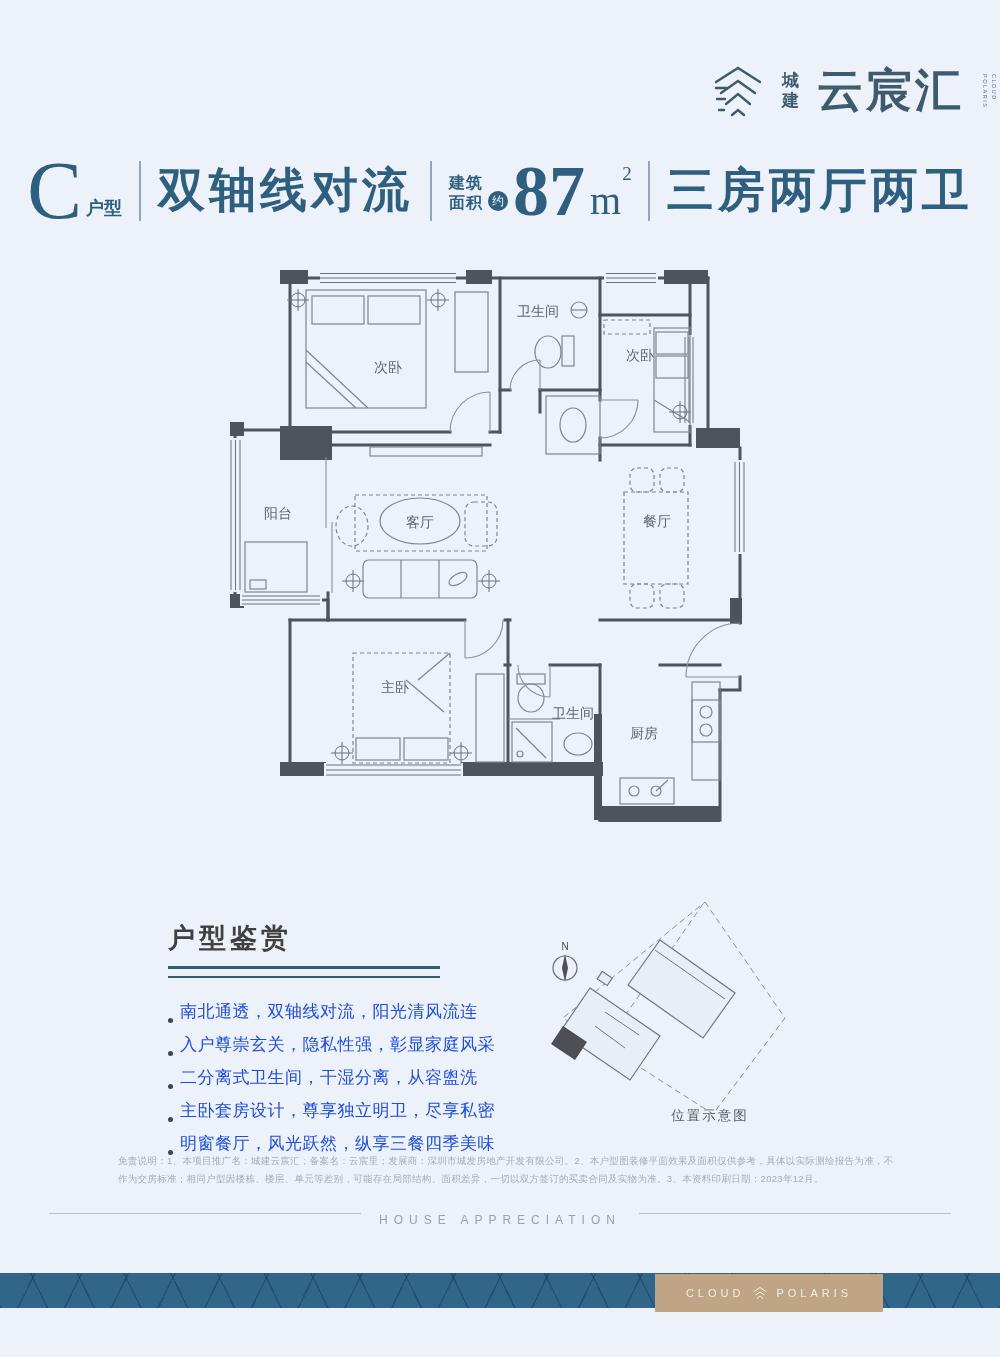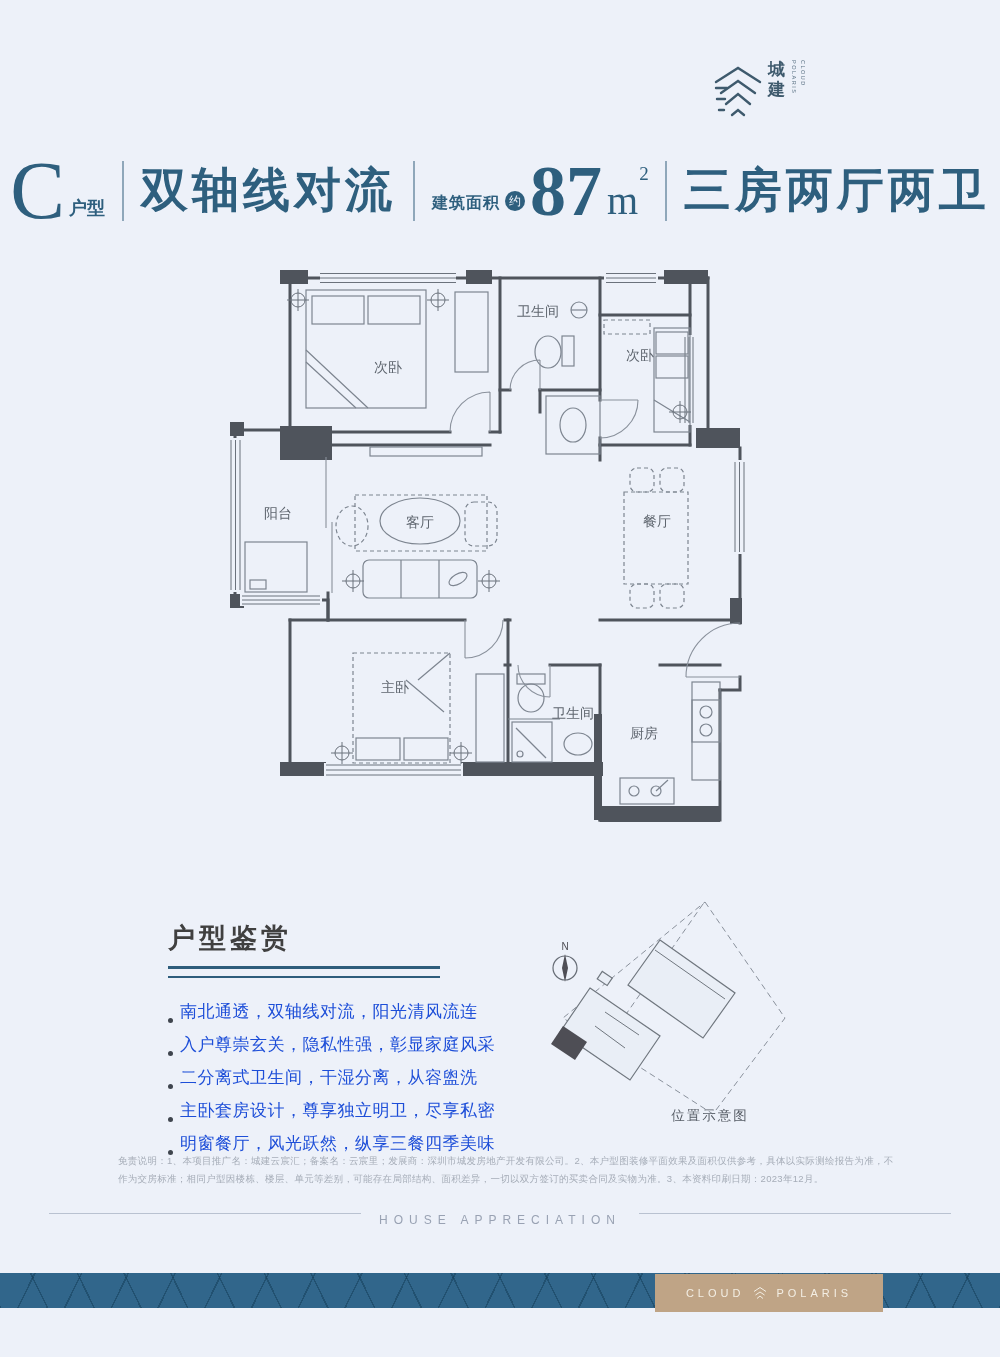--- a/index.html
+++ b/index.html
@@ -1,32 +1,32 @@
 <!DOCTYPE html>
 <html><head>
 <meta charset="utf-8">
 <style>
   html,body{margin:0;padding:0;background:#dfe5ee;}
   .page{position:relative;width:1000px;height:1357px;margin:0 auto;background:#edf1f9;
         font-family:"Liberation Sans",sans-serif;overflow:hidden;}
   
-  .logo{position:absolute;top:60px;left:710px;display:flex;gap:2px;color:#3e5a6d;}
+  .logo{position:absolute;top:60px;left:710px;display:flex;align-items:center;gap:16px;color:#3e5a6d;}
   .logo-cn-small{width:19px;font-size:17px;font-weight:700;line-height:1.15;word-break:break-all;letter-spacing:0;}
   .logo-cn-main{font-family:"Liberation Serif",serif;font-size:46px;font-weight:600;letter-spacing:3px;line-height:1;}
   .logo-en{display:flex;gap:3px;margin-left:2px;}
   .logo-en span{writing-mode:vertical-rl;font-size:5.5px;letter-spacing:1.5px;color:#5c7385;}
   
   .titlebar{position:absolute;top:158px;left:0;right:0;display:flex;justify-content:center;align-items:center;gap:17px;color:#2e5f7e;}
   .t-type{display:flex;align-items:flex-end;}
   .t-letter{font-family:"Liberation Serif",serif;font-size:82px;line-height:.8;font-weight:500;}
   .t-suffix{font-size:18px;font-weight:700;margin:0 0 4px 4px;text-align:center;}
   .t-div{width:2px;height:60px;background:#8fa7ba;}
   .t-name,.t-layout{font-family:"Liberation Serif",serif;font-size:47px;font-weight:700;letter-spacing:4px;}
   .t-area{display:flex;align-items:flex-end;gap:5px;}
-  .t-arealabel{display:flex;flex-direction:row;font-size:16px;font-weight:700;line-height:1.25;margin-bottom:6px;letter-spacing:1px;}
+  .t-arealabel{display:flex;flex-direction:column;font-size:16px;font-weight:700;line-height:1.25;margin-bottom:6px;letter-spacing:1px;}
   .t-approx{width:20px;height:20px;border-radius:50%;background:#2e5f7e;color:#eef2f9;font-size:12px;line-height:20px;text-align:center;margin-bottom:8px;}
   .t-value{font-family:"Liberation Serif",serif;font-size:72px;font-weight:600;line-height:.78;}
   .t-unit{font-family:"Liberation Serif",serif;font-size:40px;line-height:.9;}
   .t-unit sup{font-size:19px;position:relative;top:-20px;left:1px;}
   
   .plan{position:absolute;left:228px;top:250px;}
   .plan .wall{stroke:#4f545c;stroke-width:3;fill:none;stroke-linecap:square;}
   .plan .blk{fill:#4f545c;}
   .plan .winbg{fill:#edf1f9;}
   .plan .win{stroke:#6b727c;stroke-width:1;fill:none;}
@@ -68,20 +68,21 @@
     <svg width="56" height="62" viewBox="0 0 56 62">
       <g stroke="#3e5a6d" stroke-width="2.4" fill="none" stroke-linecap="round">
         <path d="M6,22 L28,8 L50,22"></path>
         <path d="M11,33 L28,21 L45,33"></path>
         <path d="M16,44 L28,34 L40,44"></path>
         <path d="M6,28 H17 M7,39 H15 M9,50 H14"></path>
         <path d="M22,55 L28,50 L34,55"></path>
       </g>
     </svg>
     <div class="logo-cn-small">城建</div>
+    <div class="logo-cn-main">云宸汇</div>
     <div class="logo-en">
       <span>POLARIS</span>
       <span>CLOUD</span>
     </div>
   </header>
 
   <section class="titlebar">
     <div class="t-type">
       <span class="t-letter">C</span>
       <span class="t-suffix">户型</span>

